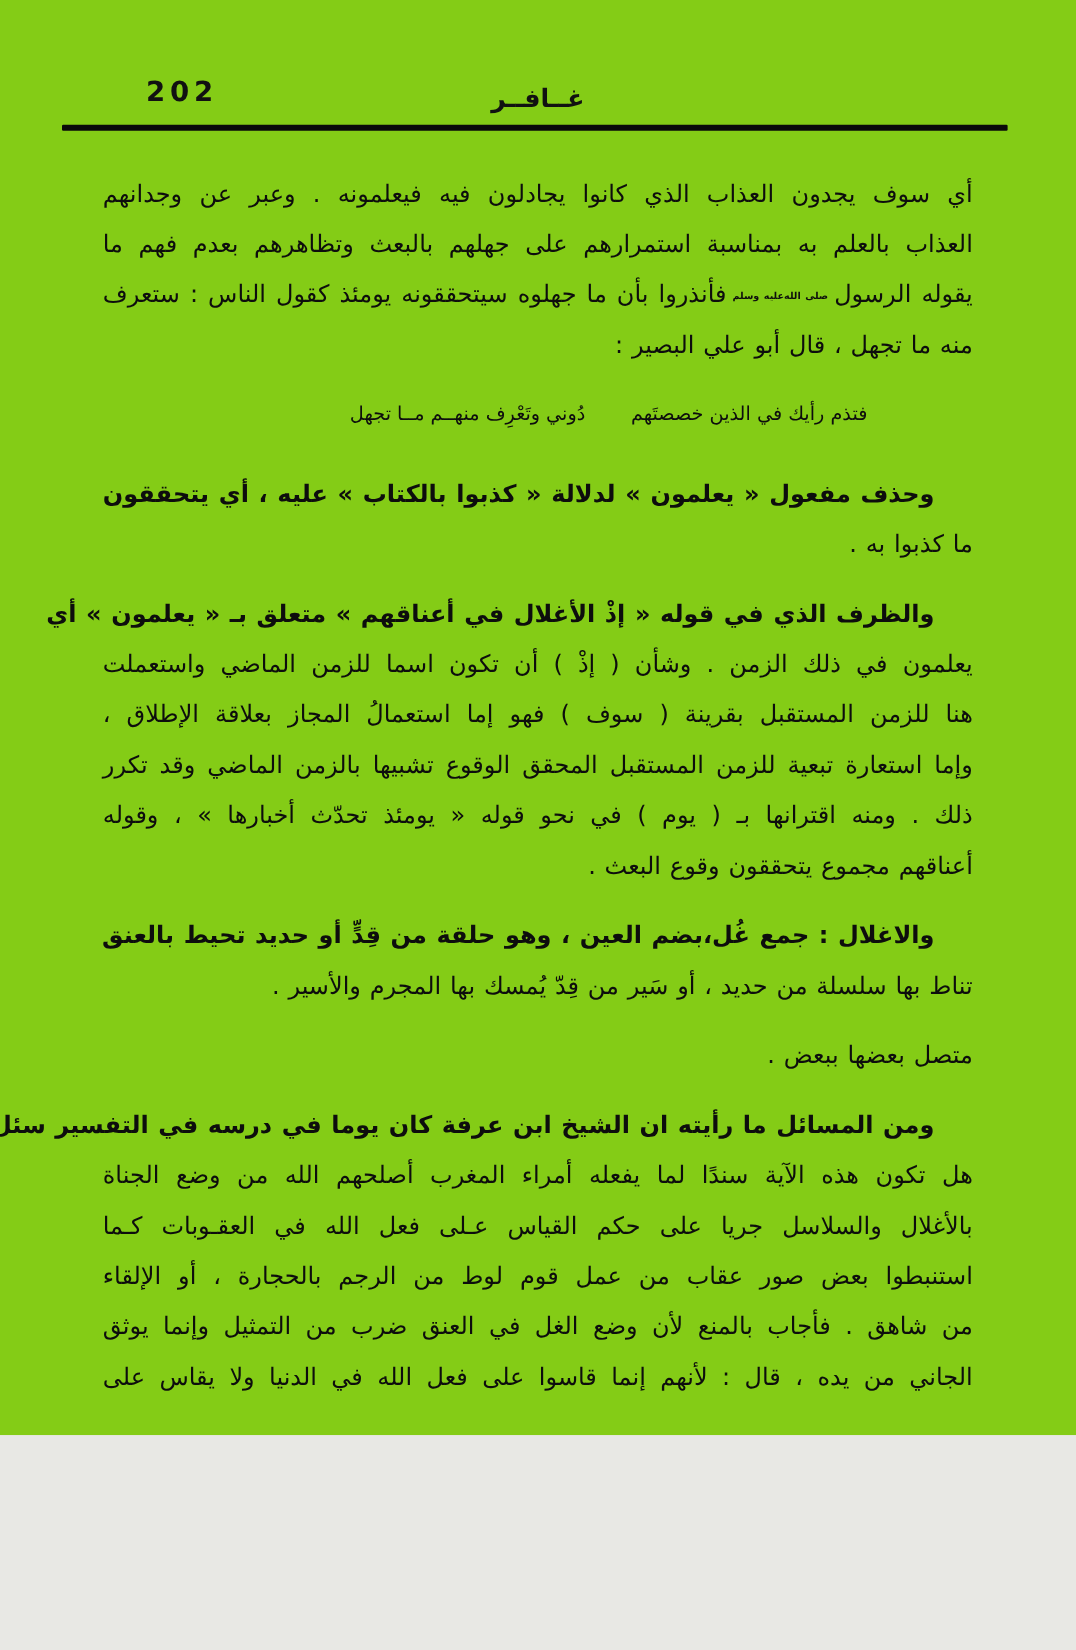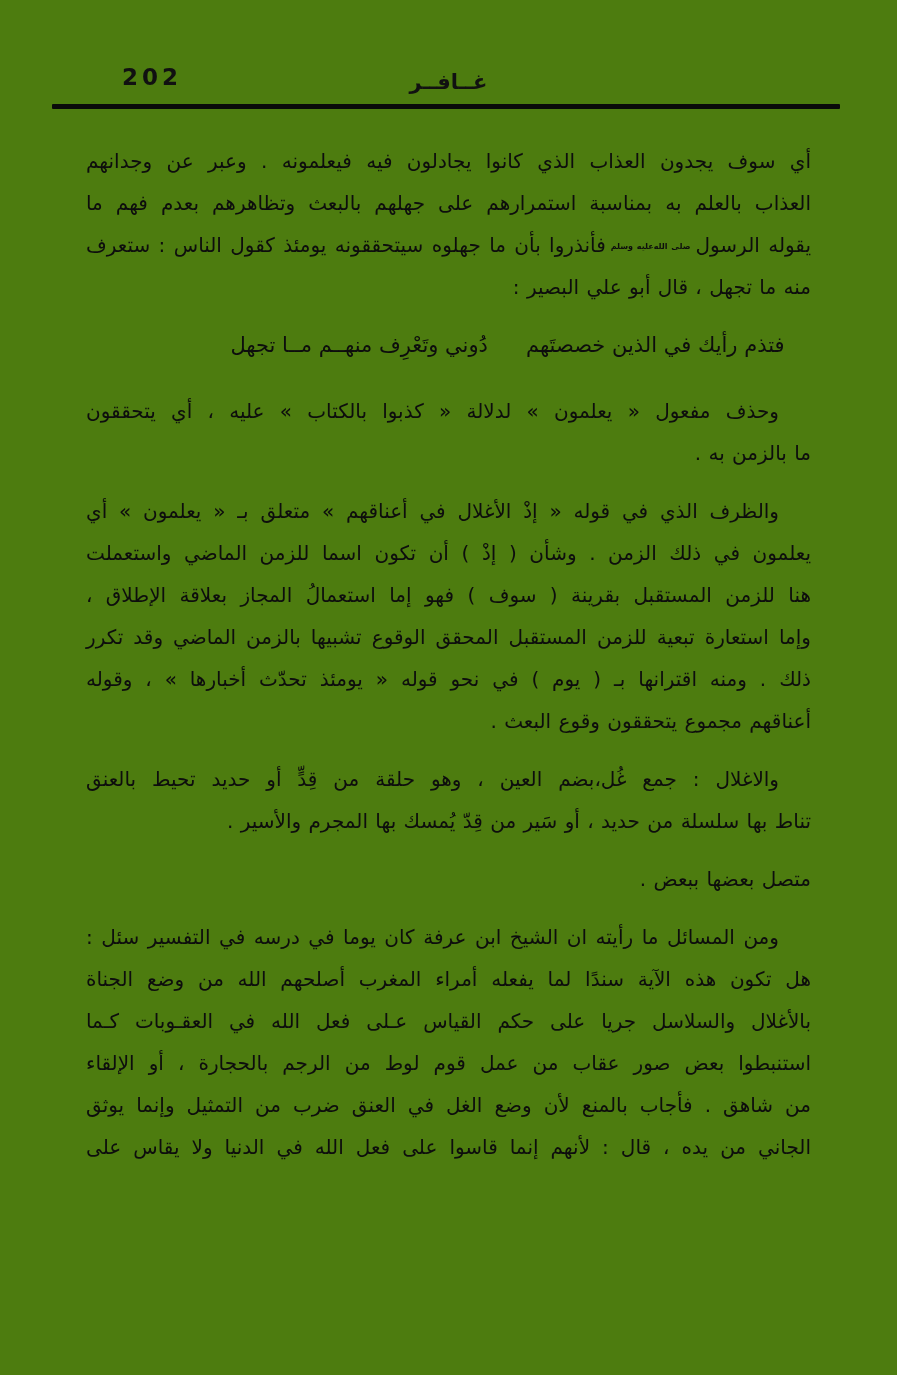--- a/index.html
+++ b/index.html
@@ -3,23 +3,23 @@
 <meta charset="utf-8">
 <style>
   html, body {
     margin: 0;
     padding: 0;
     background: #e8e8e4;
   }
   .page {
     position: relative;
     width: 897px;
-    height: 1375px;
+    height: 1196px;
     margin: 0 auto;
-    background: #4d7c0f;
+    background: #84cc16;
     color: #0d0d0d;
     font-family: "DejaVu Sans", sans-serif;
     direction: rtl;
     overflow: hidden;
   }
   
   .running-head {
     position: absolute;
     top: 0;
     left: 0;
@@ -73,20 +73,21 @@
     text-align-last: justify;
     word-spacing: 1px;
   }
   .line.short {
     text-align: right;
     text-align-last: right;
     white-space: normal;
   }
   .line.indent {
     padding-right: 32px;
+    font-weight: bold;
   }
   
   .saws {
     display: inline-flex;
     flex-direction: row;
     align-items: center;
     vertical-align: middle;
     margin: 0 5px;
     font-size: 8px;
     line-height: 9px;
@@ -94,21 +95,21 @@
   }
   
   .verse {
     display: flex;
     justify-content: center;
     gap: 38px;
     padding-left: 118px;      
     margin: 8px 0 24px 0;
   }
   .hemistich {
-    font-size: 21px;
+    font-size: 16px;
     line-height: 42px;
     white-space: nowrap;
   }
 </style>
 </head>
 <body>
 
 <div class="page">
 
   <div class="running-head">
@@ -129,21 +130,21 @@
       <div class="line short">منه ما تجهل ، قال أبو علي البصير :</div>
     </div>
 
     <div class="verse">
       <div class="hemistich">فتذم رأيك في الذين خصصتَهم</div>
       <div class="hemistich">دُوني وتَعْرِف منهــم مــا تجهل</div>
     </div>
 
     <div class="para">
       <div class="line indent">وحذف مفعول « يعلمون » لدلالة « كذبوا بالكتاب » عليه ، أي يتحققون</div>
-      <div class="line short">ما بالزمن به .</div>
+      <div class="line short">ما كذبوا به .</div>
     </div>
 
     <div class="para">
       <div class="line indent">والظرف الذي في قوله « إذْ الأغلال في أعناقهم » متعلق بـ « يعلمون » أي</div>
       <div class="line">يعلمون في ذلك الزمن . وشأن ( إذْ ) أن تكون اسما للزمن الماضي واستعملت</div>
       <div class="line">هنا للزمن المستقبل بقرينة ( سوف ) فهو إما استعمالُ المجاز بعلاقة الإطلاق ،</div>
       <div class="line">وإما استعارة تبعية للزمن المستقبل المحقق الوقوع تشبيها بالزمن الماضي وقد تكرر</div>
       <div class="line">ذلك . ومنه اقترانها بـ ( يوم ) في نحو قوله « يومئذ تحدّث أخبارها » ، وقوله</div>
       <div class="line short">أعناقهم مجموع يتحققون وقوع البعث .</div>
     </div>

